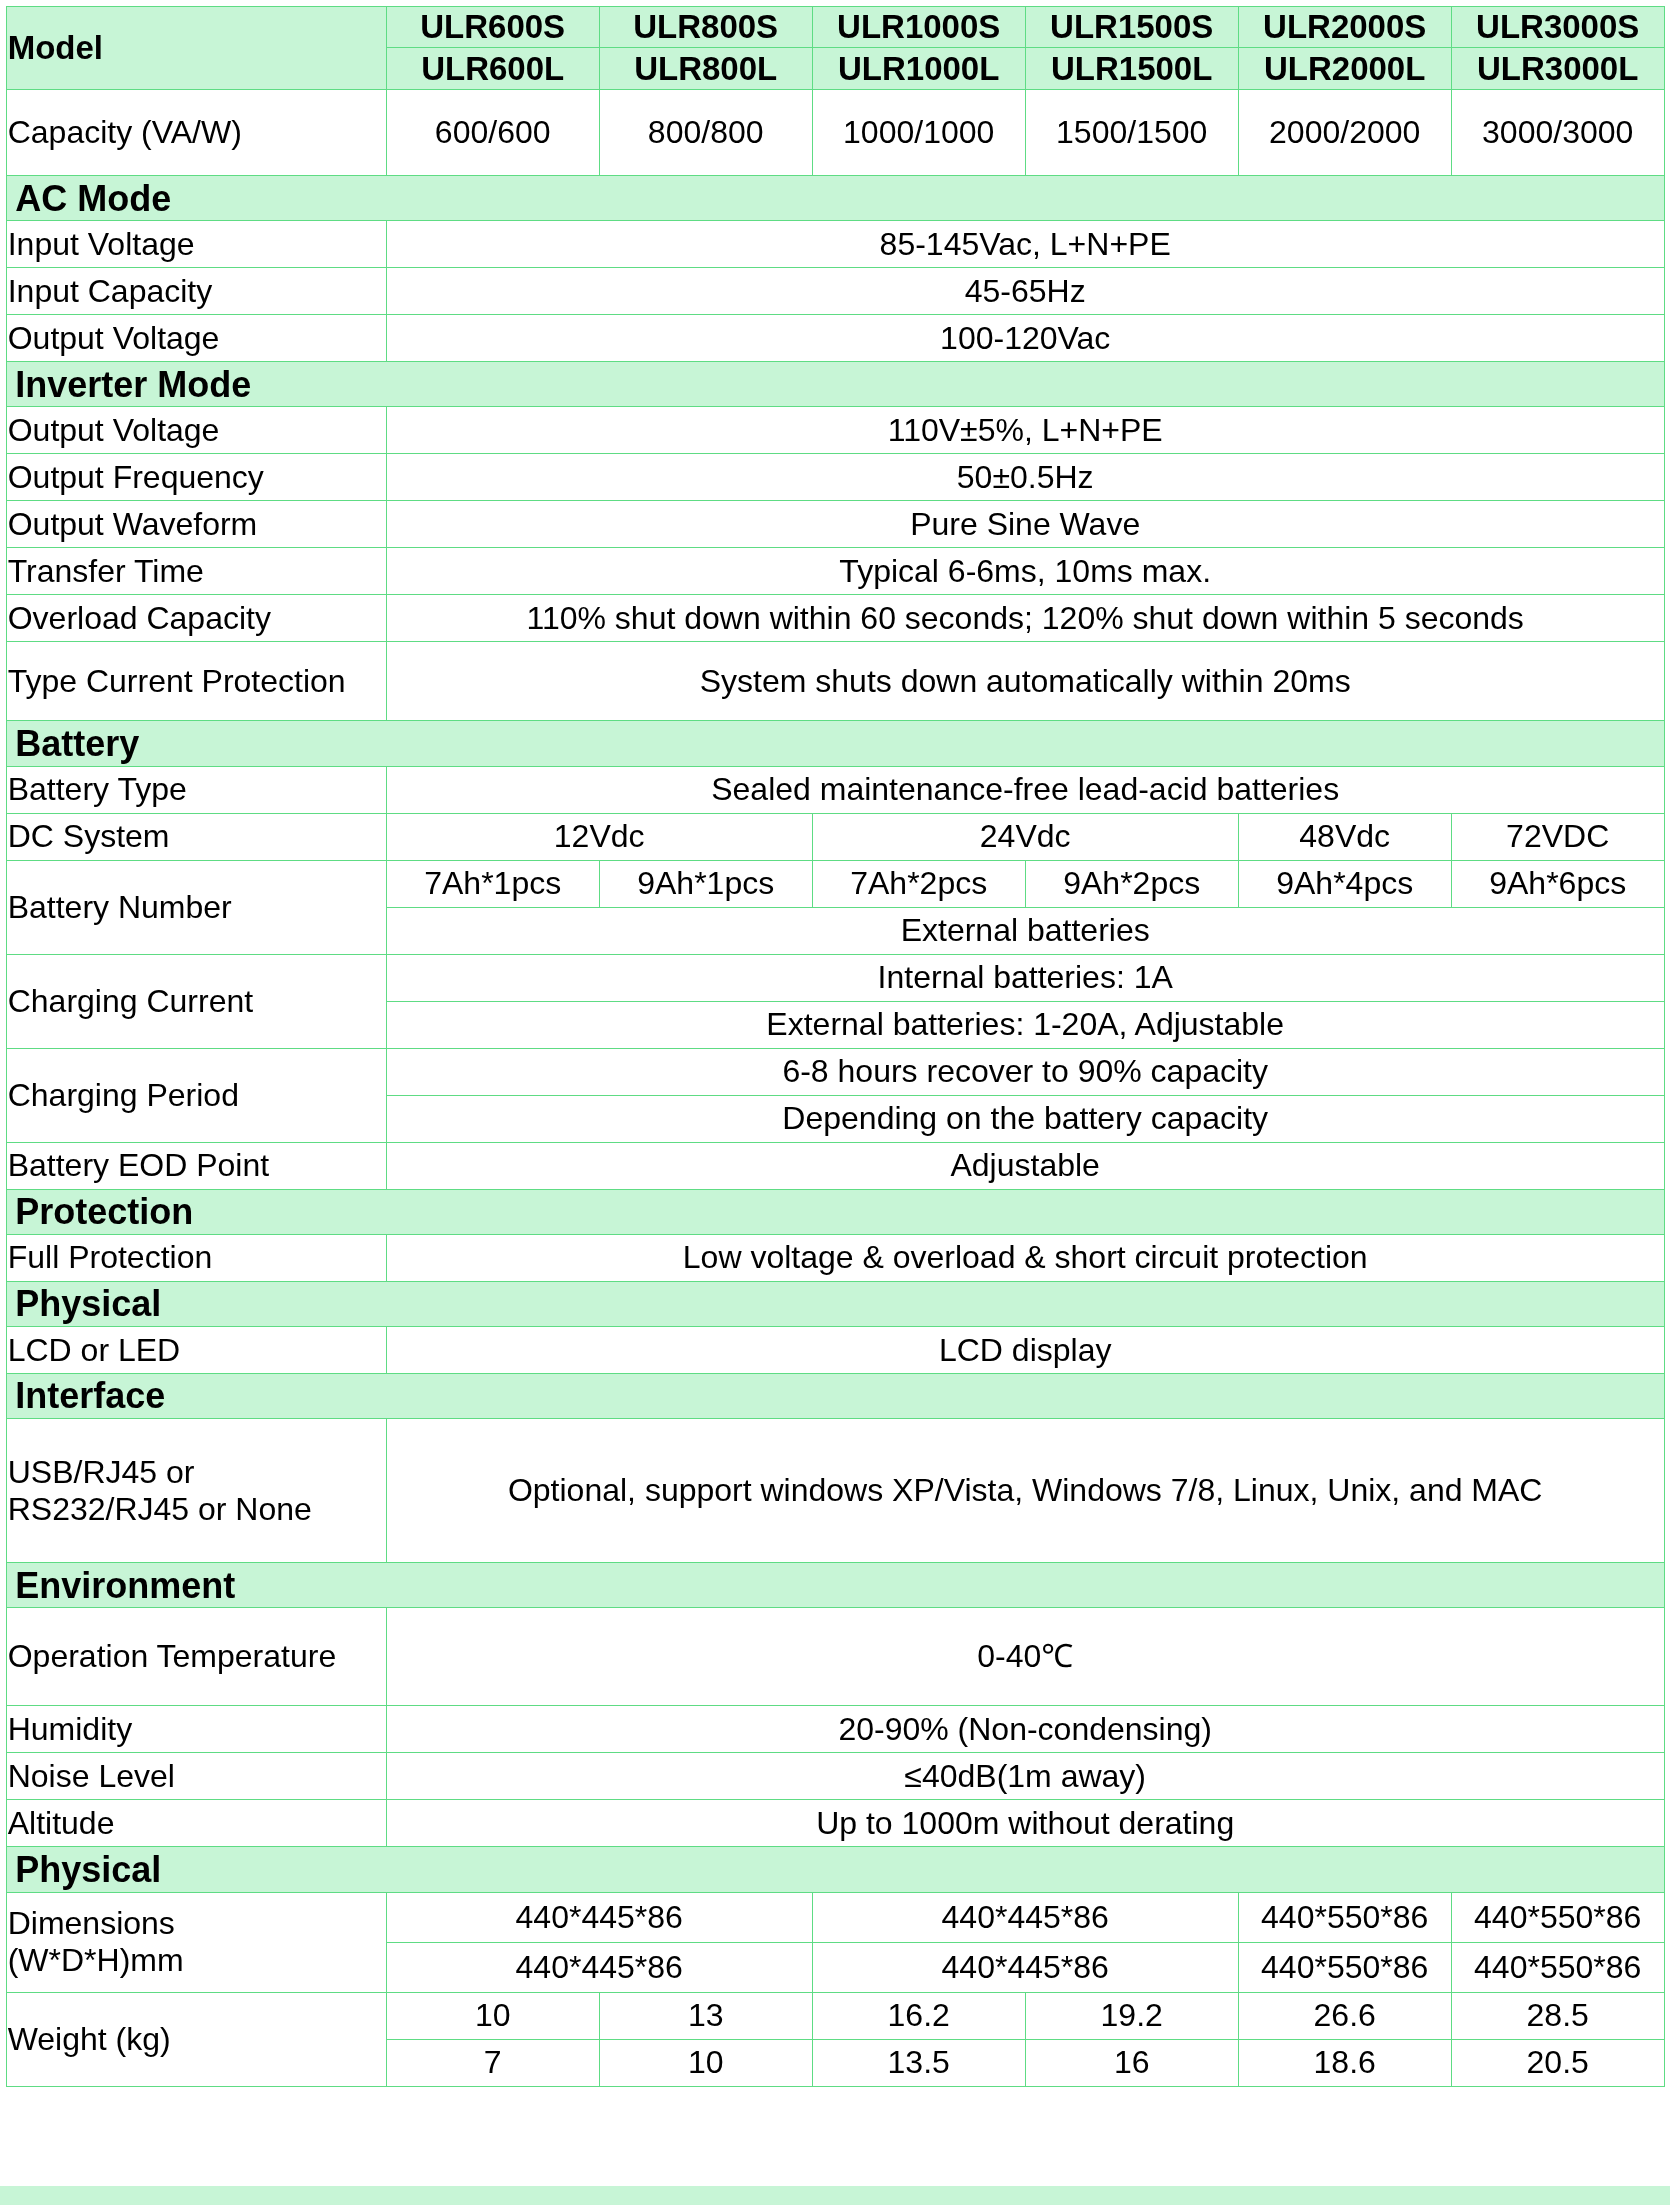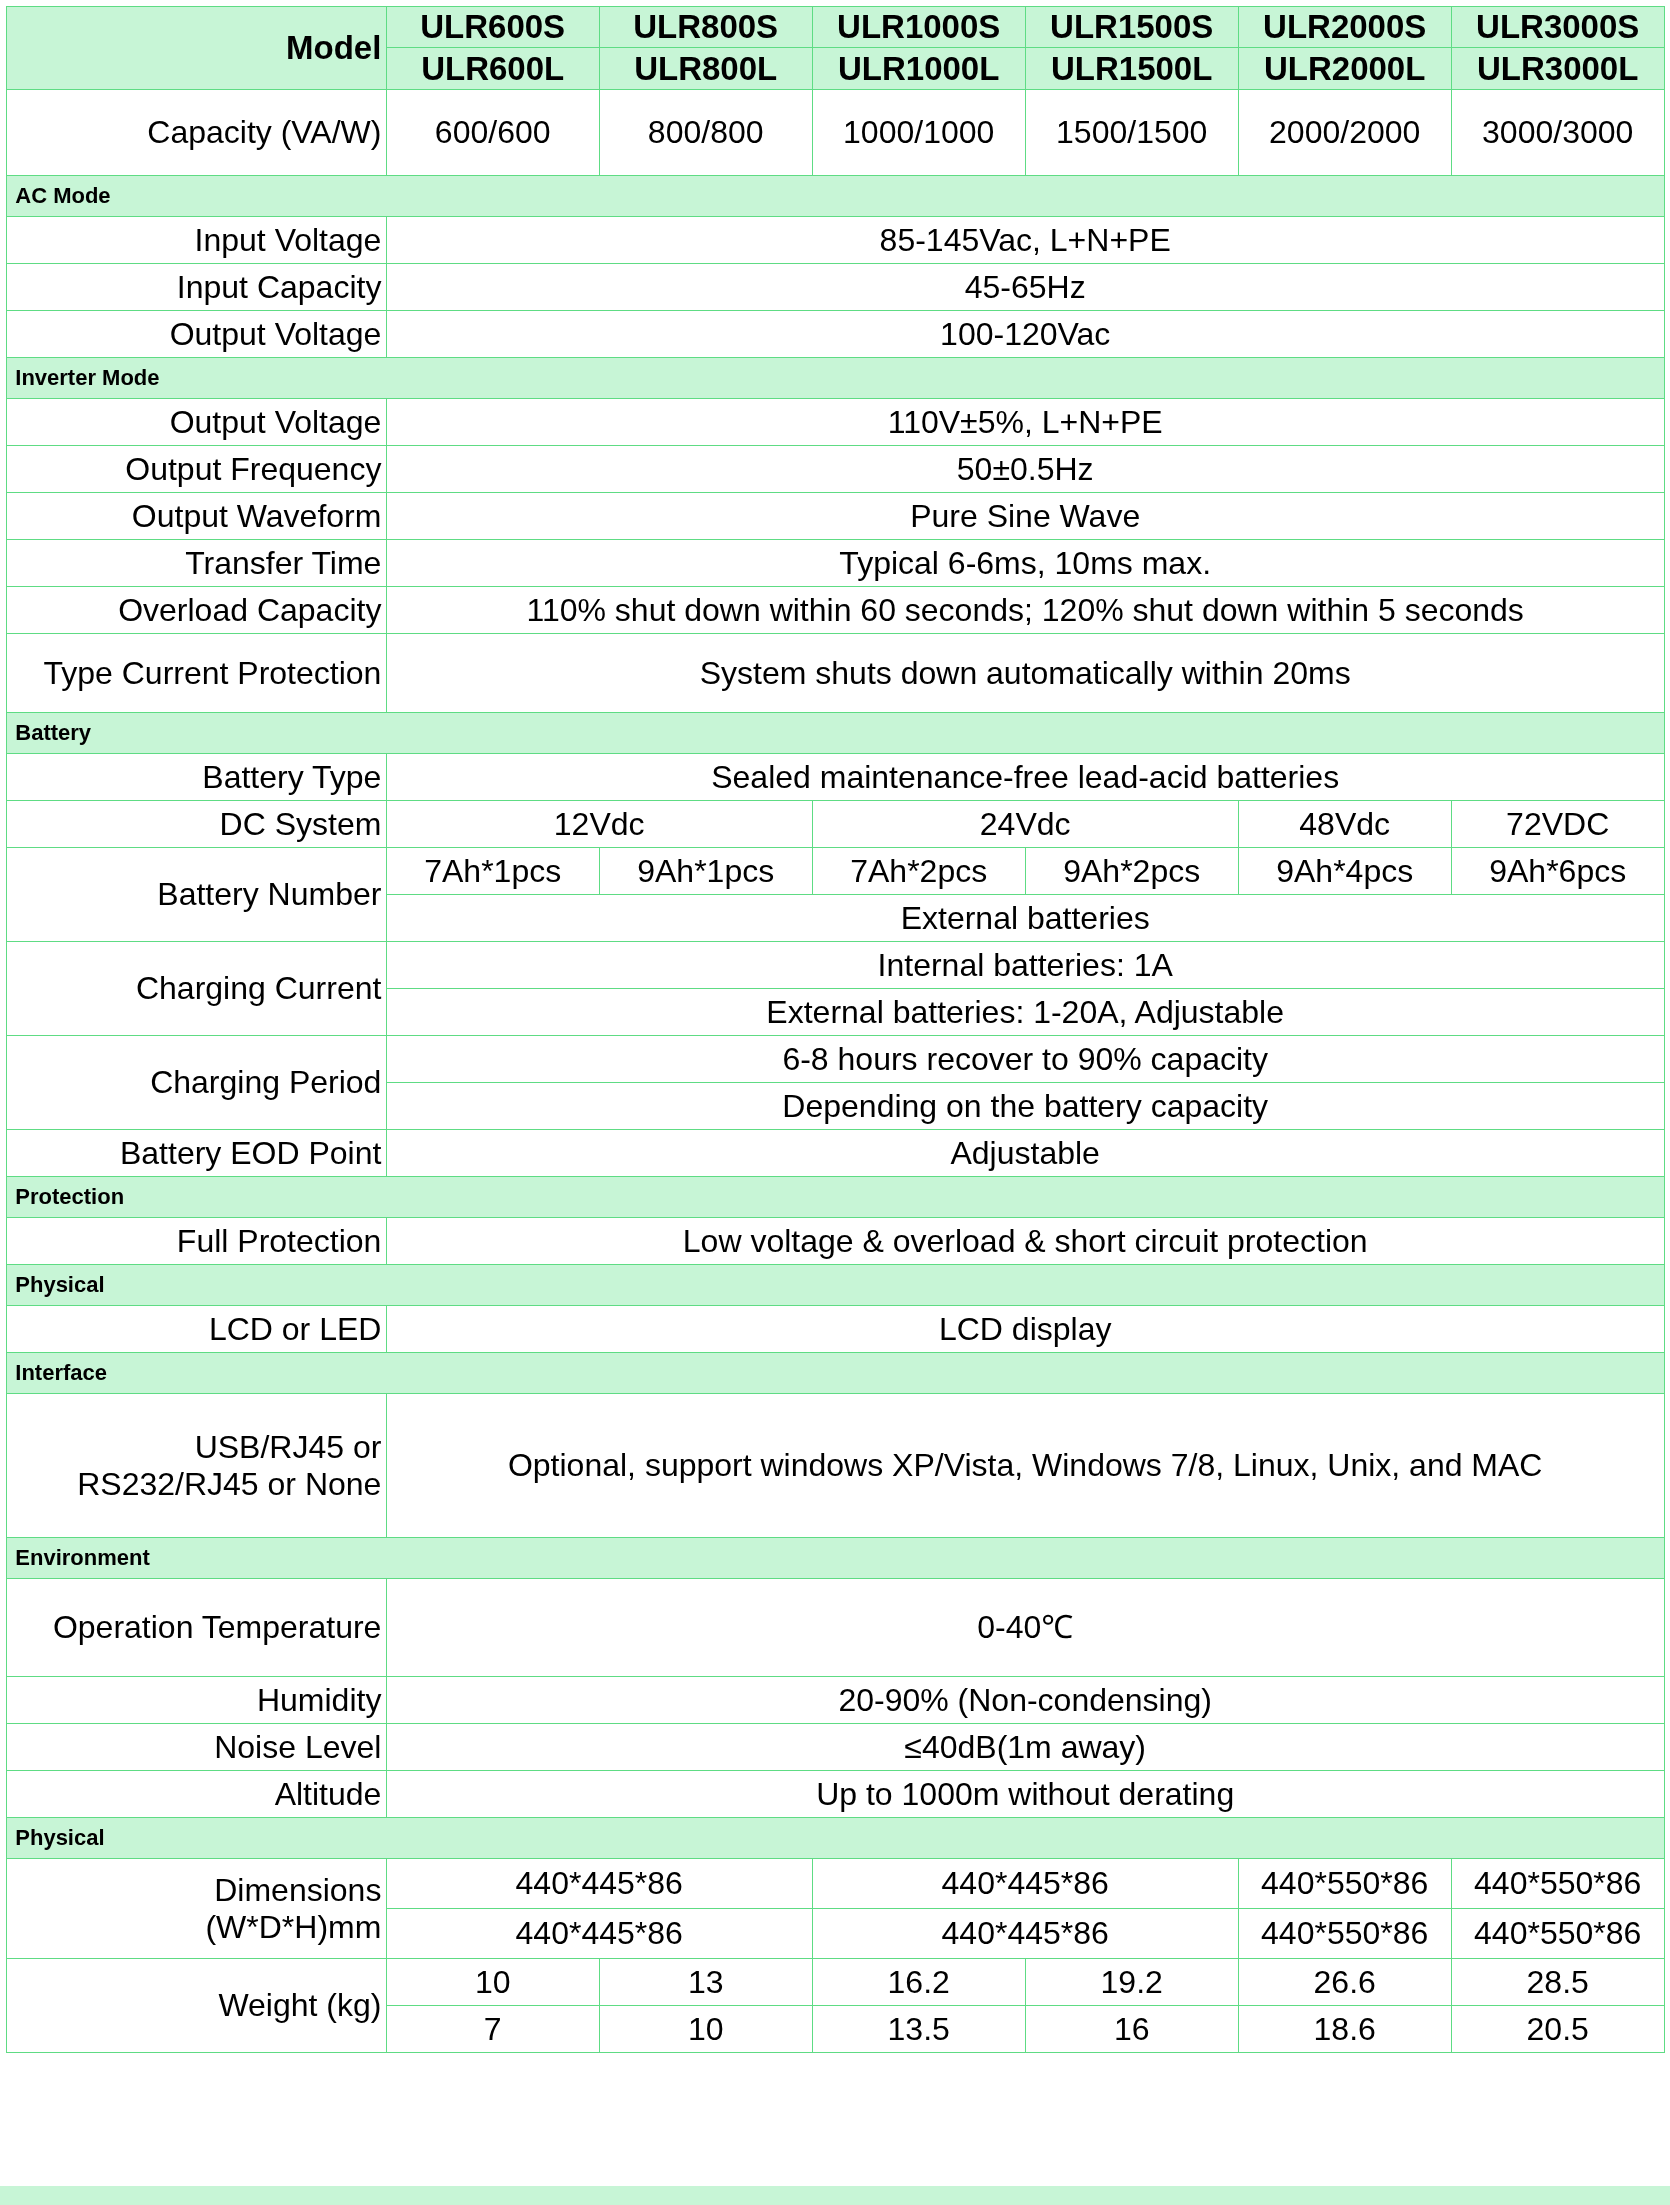--- a/index.html
+++ b/index.html
@@ -2,23 +2,23 @@
 <html style="font-size:11.5px"><head>
 <meta charset="utf-8">
 <style>
   html,body{margin:0;padding:0}
   body{width:1670px;height:2205px;background:#ffffff;position:relative;
        font-family:"Liberation Sans",sans-serif;color:#000}
   table.spec{position:absolute;left:5.7px;top:5.7px;width:1658px;
              border-collapse:collapse;table-layout:fixed}
   td{border:1.4px solid #5EDC84;background:#fff;font-size:32px;line-height:1.15;
      text-align:center;vertical-align:middle;padding:1.4px 4.3px;overflow:hidden}
-  td.lbl{text-align:right;padding-left:7px}
+  td.lbl{text-align:left;padding-left:1px}
   td.hdr{background:#C7F5D6;font-weight:bold;font-size:33px}
-  td.sec{background:#C7F5D6;font-weight:bold;font-size:22px;text-align:left;padding-left:8.6px}
+  td.sec{background:#C7F5D6;font-weight:bold;font-size:36px;text-align:left;padding-left:8.6px}
   tr.h-model{height:40px}
   tr.h-cap{height:86px}
   tr.h-sec{height:41px}
   tr.h-std{height:47px}
   tr.h-oc{height:79px}
   tr.h-usb{height:144px}
   tr.h-ot{height:98px}
   tr.h-dim{height:50px}
   .ln{display:block}
   .footer-bar{position:absolute;left:0;bottom:0;width:1670px;height:18.6px;background:#C7F5D6}

